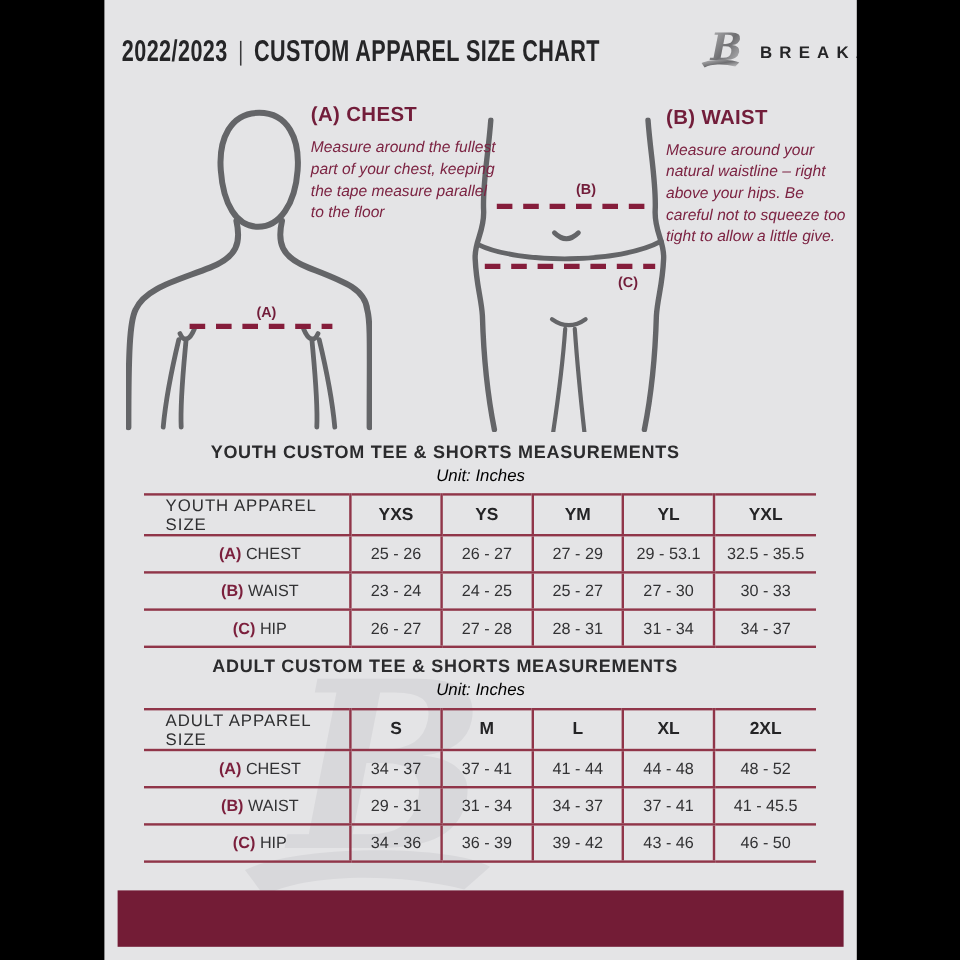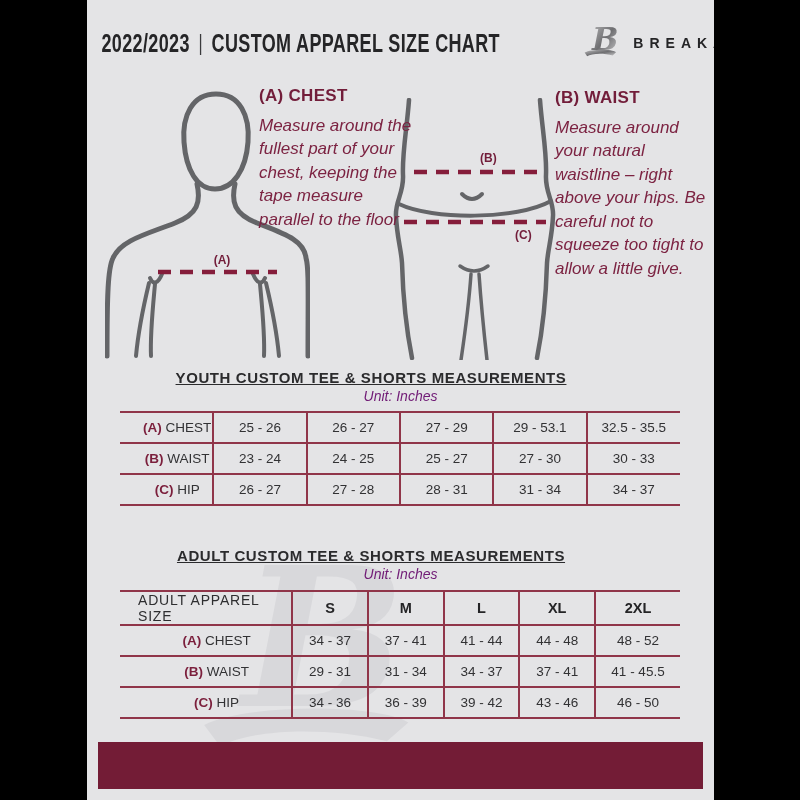--- a/index.html
+++ b/index.html
@@ -13,30 +13,30 @@
   .hdr-title { display:flex; align-items:center; gap:12px; font-weight:bold; font-size:25px;
                color:#252527; letter-spacing:.5px; transform:scaleX(.72); transform-origin:center;
                white-space:nowrap; }
   .hdr-sep { font-weight:normal; font-size:22px; color:#3a3a3c; }
   .brand-wrap { display:flex; align-items:center; gap:10px; }
   .brand { font-weight:bold; font-size:14px; letter-spacing:6px; color:#252527; }
 
   
   .guide { position:absolute; z-index:2; }
   .guide-head { font-weight:bold; font-size:17px; color:#721d3a; margin-bottom:8px; letter-spacing:.3px; }
-  .guide-body { font-style:italic; font-size:17px; line-height:1.38; color:#7c2342; white-space:pre-line; }
+  .guide-body { font-style:italic; font-size:13px; line-height:1.38; color:#7c2342; white-space:pre-line; }
   .marker { position:absolute; font-weight:bold; font-size:12px; color:#721d3a; z-index:3; }
 
   .fig { position:absolute; z-index:1; }
 
   
   .sec-title { position:absolute; width:568px; text-align:center; font-weight:bold;
-               font-size:15px; letter-spacing:.6px; color:#2b2b2d; z-index:2;text-decoration:underline; }
+               font-size:15px; letter-spacing:.6px; color:#2b2b2d; z-index:2; }
   .sec-unit  { position:absolute; width:627px; text-align:center; font-style:italic;
-               font-size:14px; color:#701a75; z-index:2; }
+               font-size:14px; color:#000000; z-index:2; }
 
   
   .size-table { position:absolute; left:33px; width:560px; border-collapse:collapse;
                 table-layout:fixed; z-index:2; border-top:2px solid #903549; }
   .size-table td, .size-table th { height:31px; border-bottom:2px solid #903549;
                 text-align:center; vertical-align:middle; font-size:13.5px; color:#323234;
                 background:transparent; font-weight:normal; }
   .size-table td + td, .size-table th + th { border-left:2px solid #903549; }
   .col-label { width:30%; }
   .col-size  { width:13.2%; }
@@ -127,20 +127,28 @@
     </div>
     <div class="guide" style="left:468px; top:88px; width:152px;">
       <div class="guide-head">(B) WAIST</div>
       <div class="guide-body">Measure around your natural waistline – right above your hips. Be careful not to squeeze too tight to allow a little give.</div>
     </div>
 
     <div class="sec-title" style="top:369px;">YOUTH CUSTOM TEE &amp; SHORTS MEASUREMENTS</div>
     <div class="sec-unit" style="top:388px;">Unit: Inches</div>
     <table class="size-table" style="top:411px;">
       <tbody>
+          <tr>
+        <th class="label-head col-label">YOUTH APPAREL SIZE</th>
+        <th class="size-head col-size">YXS</th>
+        <th class="size-head col-size">YS</th>
+        <th class="size-head col-size">YM</th>
+        <th class="size-head col-size">YL</th>
+        <th class="size-head col-size-last">YXL</th>
+      </tr>
       <tr>
         <td class="cell-label"><b>(A)</b> <span>CHEST</span></td>
         <td>25 - 26</td>
         <td>26 - 27</td>
         <td>27 - 29</td>
         <td>29 - 53.1</td>
         <td>32.5 - 35.5</td>
       </tr>
       <tr>
         <td class="cell-label"><b>(B)</b> <span>WAIST</span></td>

